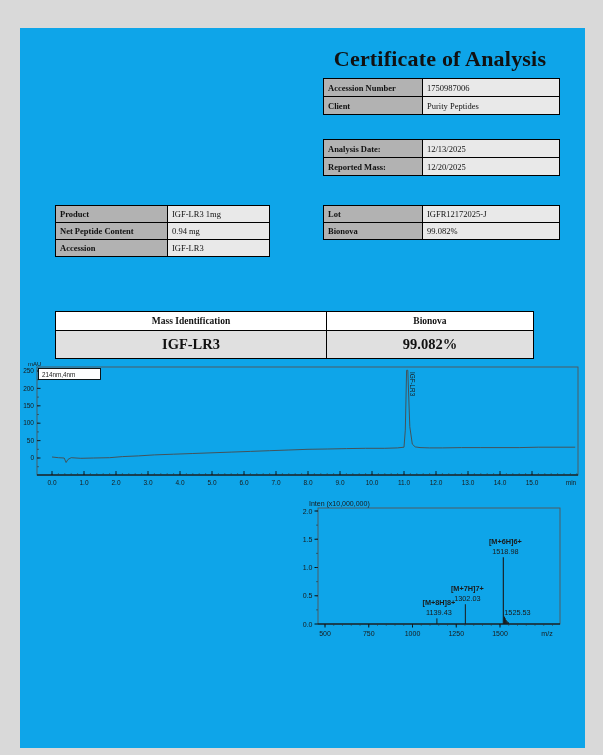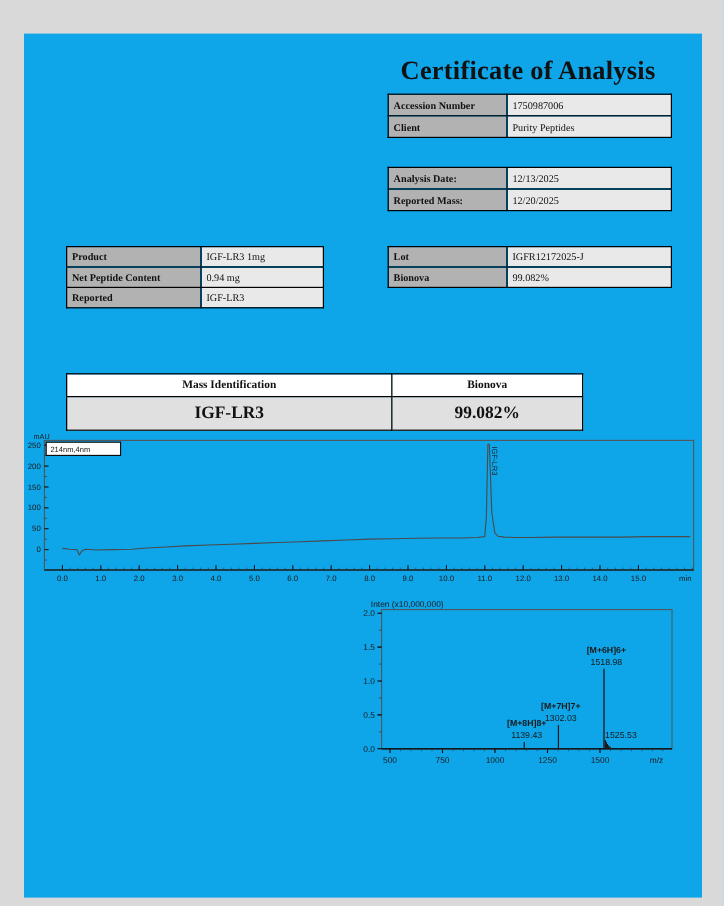--- a/index.html
+++ b/index.html
@@ -18,21 +18,21 @@
   .info-t{top:50px;}  .info-t td,.dates-t td{height:13px;}
   .dates-t{top:111px;}
   .product-t{left:35px;top:177px;width:215px;}
   .product-t td,.lot-t td{height:12px;}
   .lot-t{top:177px;padding-left:36px;}
   .info-t td.lbl,.dates-t td.lbl,.lot-t td.lbl{width:90px;}
   .product-t td.lbl{width:103px;}
   .banner{position:absolute;left:20px;top:243px;width:520px;height:25px;background:#c3c3c3;
           border:1.5px solid #1a1a1a;display:flex;align-items:center;justify-content:center;
           font-size:9.5px;font-weight:bold;text-align:center;}
-  .result-t{left:35px;top:283px;width:431px;border:1.5px solid #000;}
+  .result-t{left:35px;top:283px;width:479px;border:1.5px solid #000;}
   .result-t th,.result-t td{border:1px solid #000;text-align:center;}
   .result-t th{background:#ffffff;font-size:9.5px;font-weight:bold;height:16px;}
   .result-t td{background:#e0e0e0;font-size:14.5px;font-weight:bold;height:25px;}
   .result-t .c1{width:268px;}
   svg{position:absolute;}
   #hplc{left:0px;top:332px;}
   #ms{left:265px;top:470px;}
   svg text{font-family:"Liberation Sans", sans-serif;fill:#1a1a1a;}
 </style>
 </head>
@@ -73,21 +73,21 @@
       <tbody>
           <tr>
         <td class="lbl">Product</td>
         <td class="val">IGF-LR3 1mg</td>
       </tr>
       <tr>
         <td class="lbl">Net Peptide Content</td>
         <td class="val">0.94 mg</td>
       </tr>
       <tr>
-        <td class="lbl">Reported</td>
+        <td class="lbl">Accession</td>
         <td class="val">IGF-LR3</td>
       </tr>
     </tbody>
       </table>
 
     <table class="tbl lot-t">
       <tbody>
           <tr>
         <td class="lbl">Lot</td>
         <td class="val">IGFR12172025-J</td>

